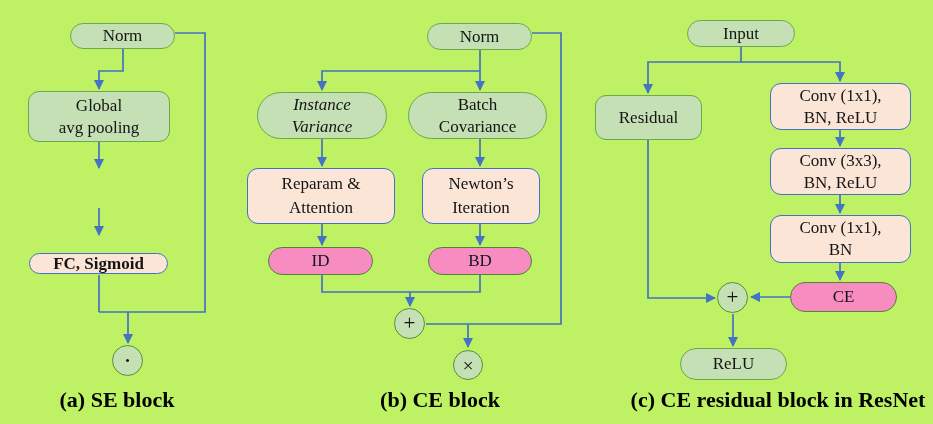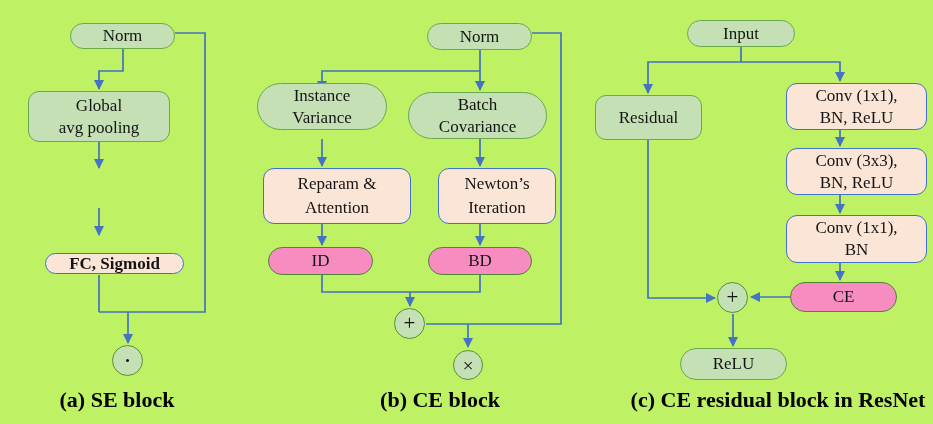--- a/index.html
+++ b/index.html
@@ -7,21 +7,21 @@
     position:relative; width:933px; height:424px; background:#bef264;
     font-family:"Liberation Serif", serif; overflow:hidden;
   }
   svg.connectors { position:absolute; left:0; top:0; width:933px; height:424px; }
   .node {
     position:absolute; box-sizing:border-box;
     display:flex; flex-direction:column; align-items:center; justify-content:center;
     text-align:center; font-size:17px; color:#151515; line-height:22px;
   }
   .green  { background:#c5e0b4; border:1.6px solid #6aa84e; }
-  .peach  { background:#fbe5d6; border:1.6px solid #4472c4;margin-left:16px; }
+  .peach  { background:#fbe5d6; border:1.6px solid #4472c4; }
   .pink   { background:#f78cc0; border:1.6px solid #538135; }
   .pill    { border-radius:16px; }
   .rounded { border-radius:11px; }
   .stadium { border-radius:24px; }
   .opcircle {
     position:absolute; box-sizing:border-box; border-radius:50%;
     background:#c5e0b4; border:1.6px solid #569033;
     display:flex; align-items:center; justify-content:center;
     color:#111; font-size:21px; line-height:1;
   }
@@ -84,21 +84,21 @@
 
 
   <div class="node peach rounded" style="left:29px; top:253px; width:139px; height:21px;font-weight:bold;">FC, Sigmoid</div>
 
   <div class="opcircle op-dot" style="left:112px; top:345px; width:31px; height:31px;">•</div>
 
   <div class="caption" style="left:37px; top:389px; width:160px;">(a) SE block</div>
 
   <div class="node green pill" style="left:427px; top:23px; width:105px; height:27px;">Norm</div>
 
-  <div class="node green stadium" style="left:257px; top:83px; width:130px; height:47px;">
+  <div class="node green stadium" style="left:257px; top:92px; width:130px; height:47px;font-style:italic;">
     <span class="l2">Instance</span>
     <span class="l2">Variance</span>
   </div>
 
   <div class="node peach rounded" style="left:247px; top:168px; width:148px; height:56px; line-height:24px;">
     <span class="l2">Reparam &amp;</span>
     <span class="l2">Attention</span>
   </div>
 
   <div class="node green stadium" style="left:408px; top:92px; width:139px; height:47px;">

